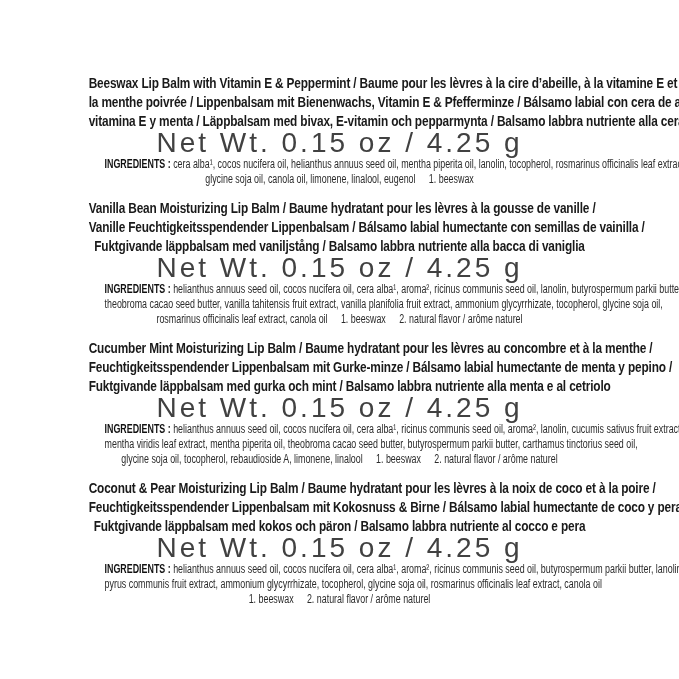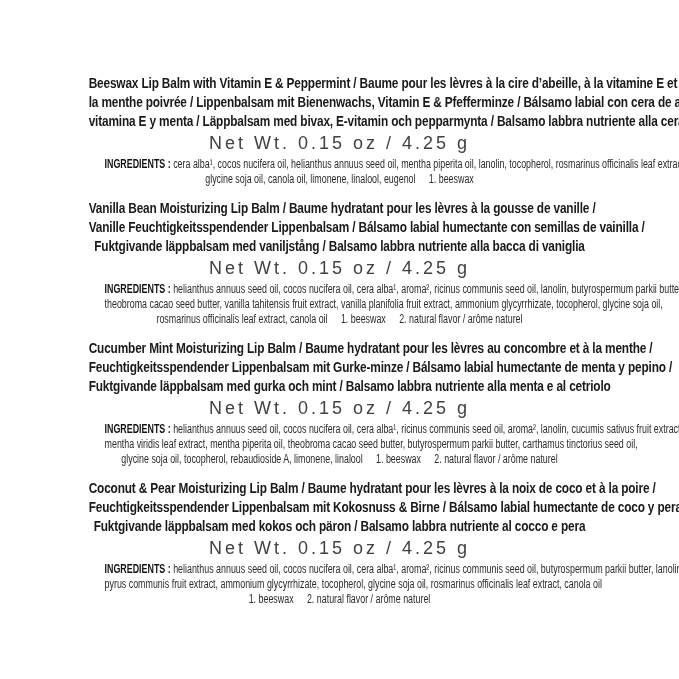--- a/index.html
+++ b/index.html
@@ -28,21 +28,21 @@
     font-size: 15px;
     line-height: 19px;
     letter-spacing: -0.2px;
     white-space: nowrap;
     transform: scaleX(0.79);
     transform-origin: 50% 50%;
     color: #1a1a1a;
   }
   .netwt {
     font-weight: 400;
-    font-size: 18px;
+    font-size: 28px;
     line-height: 24px;
     letter-spacing: 3px;
     color: #414141;
     margin: 1px 0 2px 0;
     white-space: nowrap;
   }
   .ingredients .line {
     font-weight: 400;
     font-size: 12px;
     line-height: 15px;

